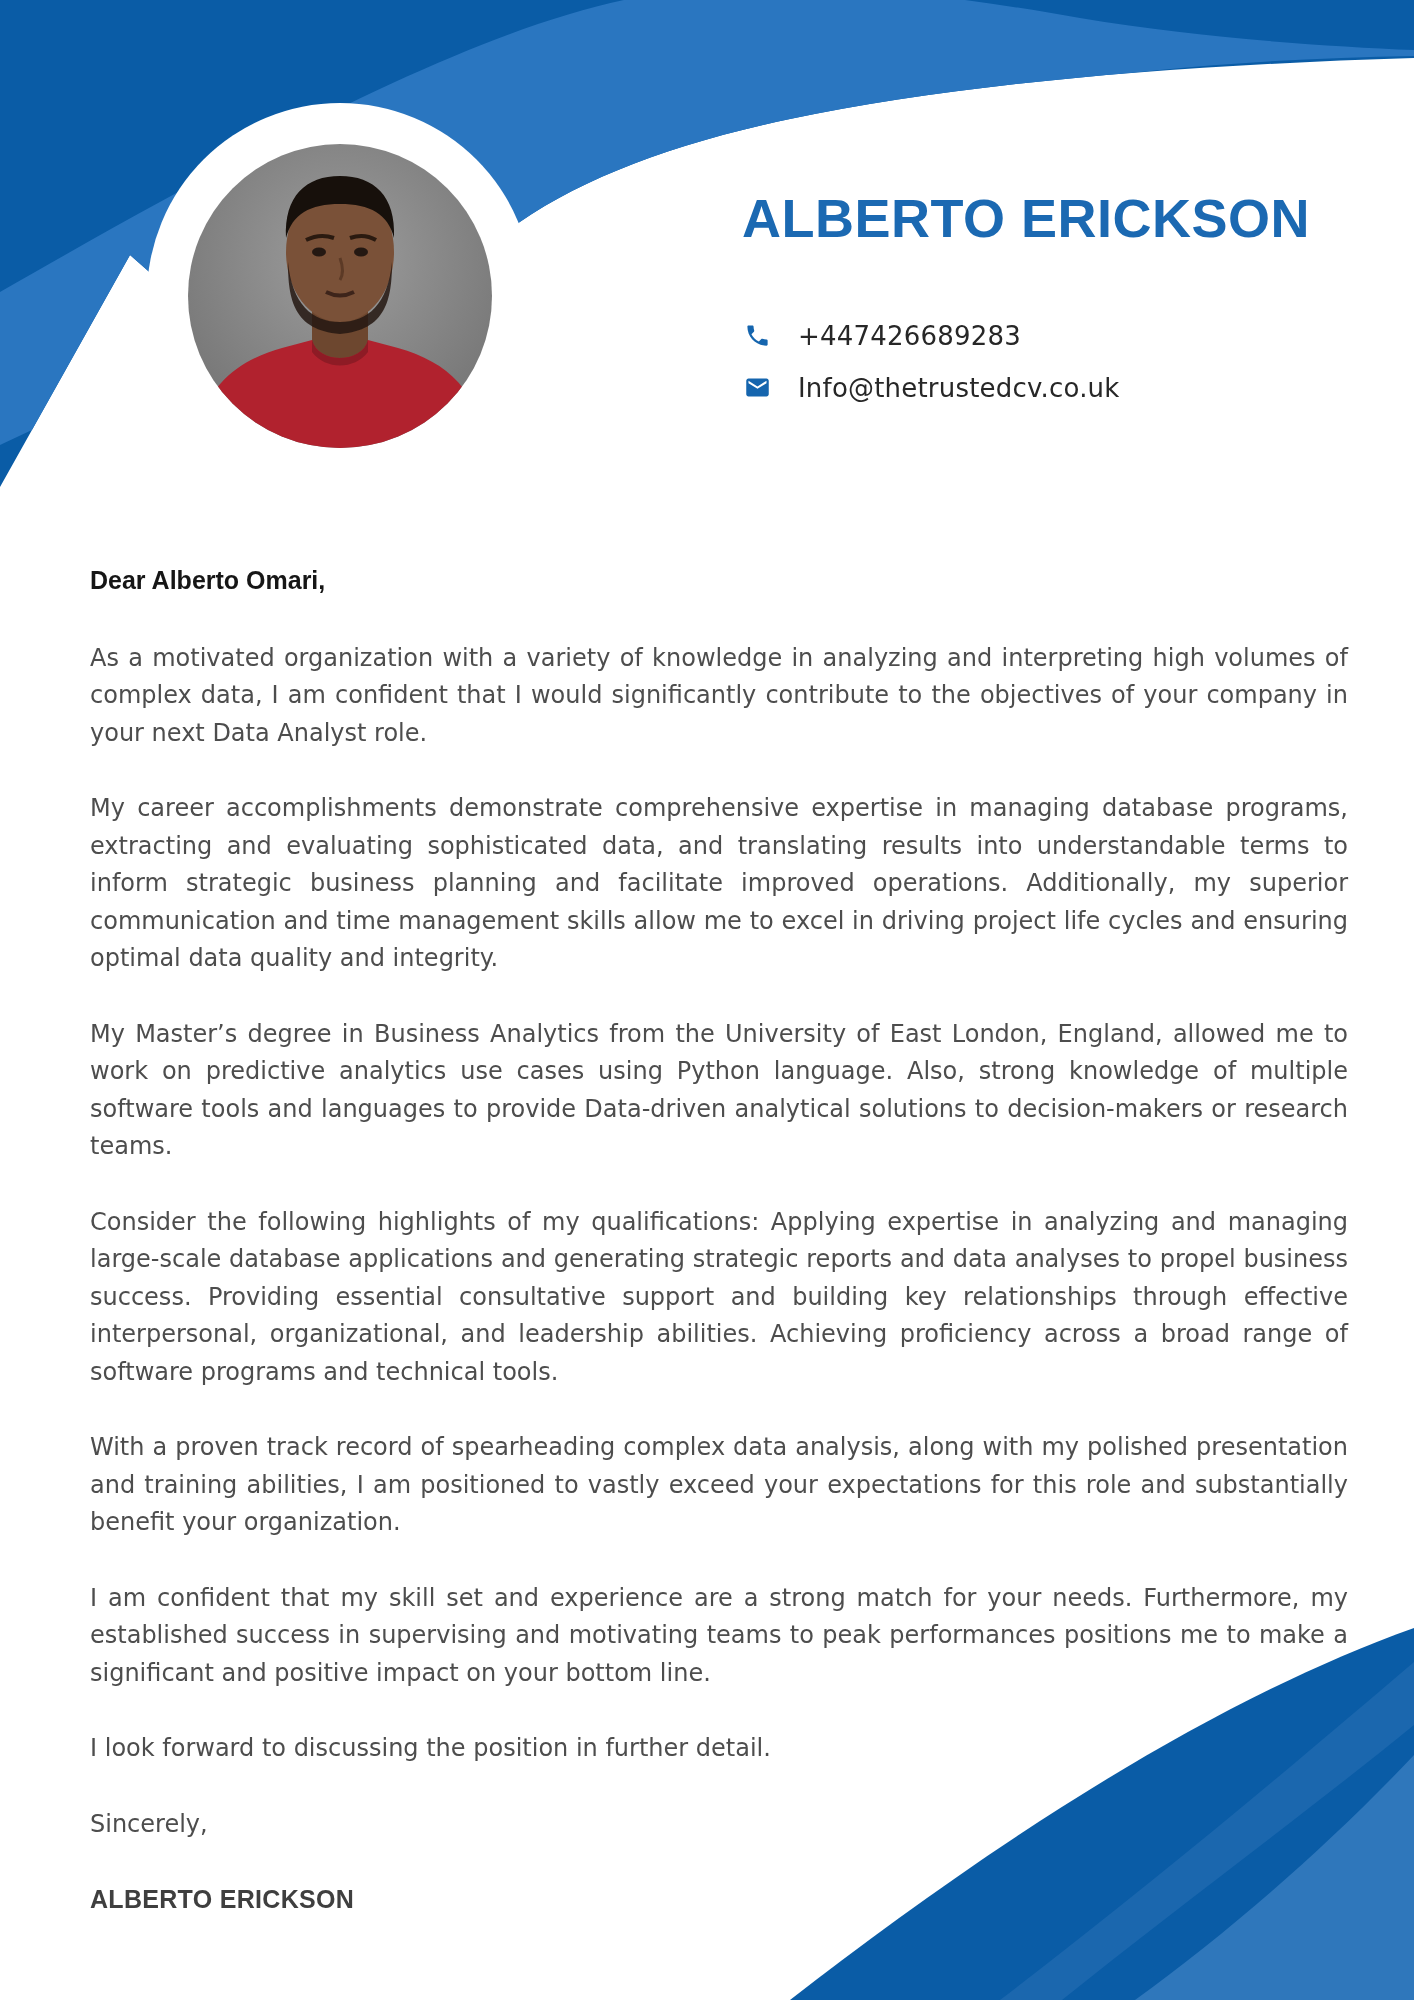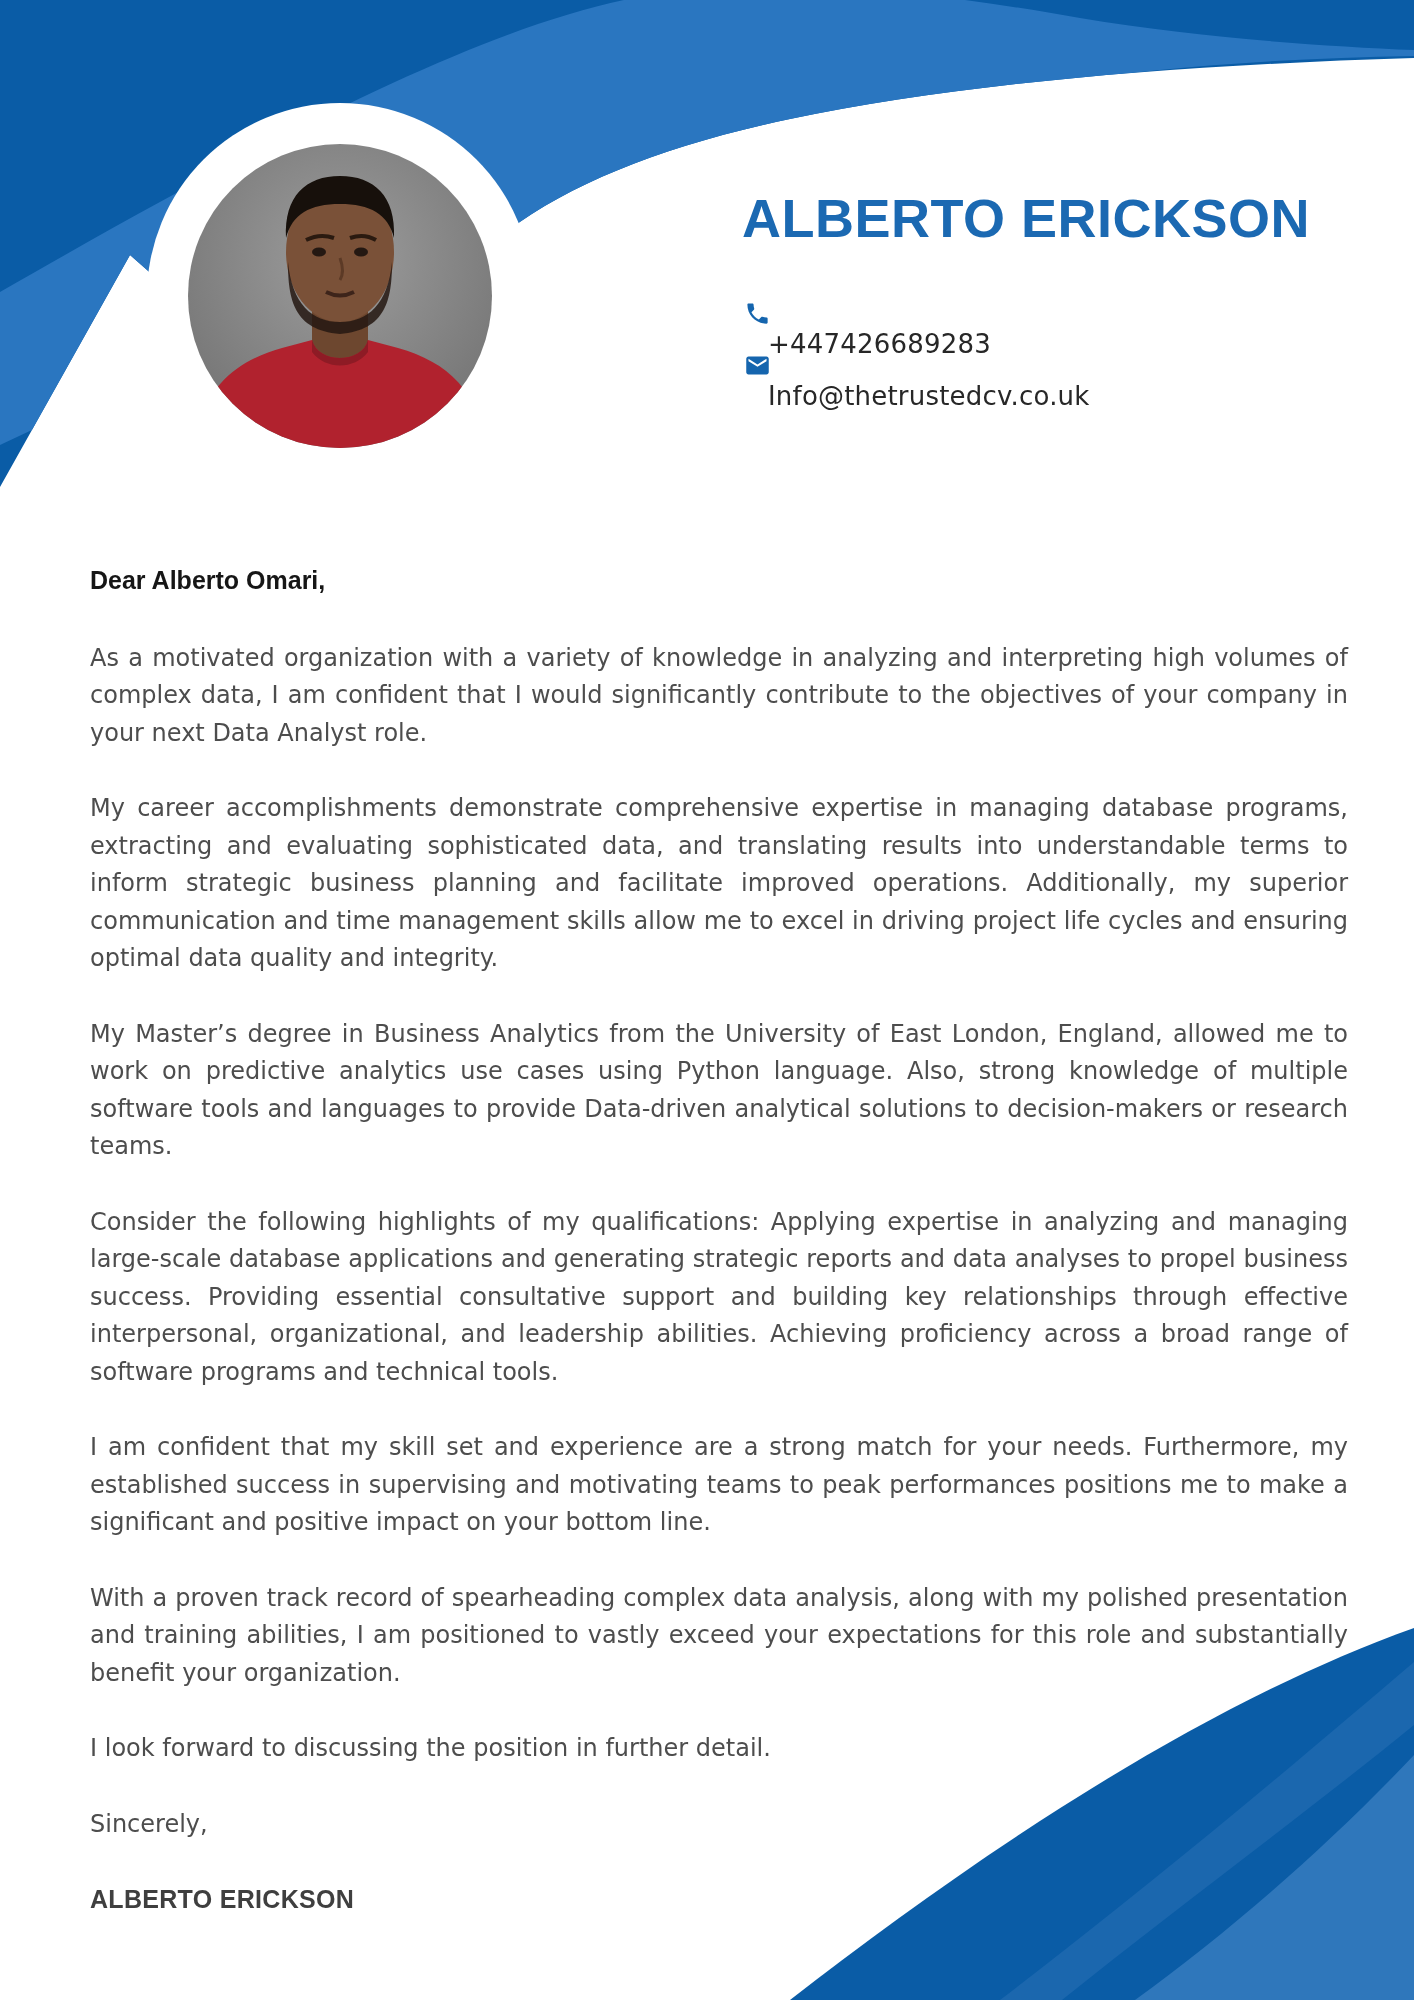--- a/index.html
+++ b/index.html
@@ -12,21 +12,21 @@
   .hero-svg{position:absolute;top:0;left:0;display:block;}
   .footer-svg{position:absolute;left:0;bottom:0;display:block;}
   
   .header-right{position:absolute;left:742px;top:190px;width:620px;}
   .candidate-name{
     font-family:"Liberation Sans","DejaVu Sans",sans-serif;
     font-size:54px;font-weight:900;letter-spacing:.5px;
     color:#1b69b2;white-space:nowrap;line-height:1.05;
   }
   .contact-list{margin-top:52px;}
-  .contact-row{display:flex;align-items:flex-start;height:52px;flex-direction:column;}
+  .contact-row{display:flex;align-items:flex-end;height:52px;}
   .contact-icon{width:30px;height:30px;flex:0 0 30px;display:flex;align-items:center;justify-content:center;}
   .contact-icon svg{width:27px;height:27px;fill:#1565ae;}
   .contact-value{
     margin-left:26px;font-size:26px;color:#272727;letter-spacing:.2px;
   }
   
   .letter{
     position:absolute;left:82px;top:0;width:1258px;
     padding-top:562px;
     color:#4d4d4d;font-size:24px;line-height:37.5px;margin-left:8px;
@@ -125,22 +125,22 @@
   </div>
 </div>
 
 <div class="letter">
   <p class="greeting">Dear Alberto Omari,</p>
 
   <p class="body-par">As a motivated organization with a variety of knowledge in analyzing and interpreting high volumes of complex data, I am confident that I would significantly contribute to the objectives of your company in your next Data Analyst role.</p>
   <p class="body-par">My career accomplishments demonstrate comprehensive expertise in managing database programs, extracting and evaluating sophisticated data, and translating results into understandable terms to inform strategic business planning and facilitate improved operations. Additionally, my superior communication and time management skills allow me to excel in driving project life cycles and ensuring optimal data quality and integrity.</p>
   <p class="body-par">My Master’s degree in Business Analytics from the University of East London, England, allowed me to work on predictive analytics use cases using Python language. Also, strong knowledge of multiple software tools and languages to provide Data-driven analytical solutions to decision-makers or research teams.</p>
   <p class="body-par">Consider the following highlights of my qualifications: Applying expertise in analyzing and managing large-scale database applications and generating strategic reports and data analyses to propel business success. Providing essential consultative support and building key relationships through effective interpersonal, organizational, and leadership abilities. Achieving proficiency across a broad range of software programs and technical tools.</p>
+  <p class="body-par">With a proven track record of spearheading complex data analysis, along with my polished presentation and training abilities, I am positioned to vastly exceed your expectations for this role and substantially benefit your organization.</p>
   <p class="body-par">I am confident that my skill set and experience are a strong match for your needs. Furthermore, my established success in supervising and motivating teams to peak performances positions me to make a significant and positive impact on your bottom line.</p>
-  <p class="body-par">With a proven track record of spearheading complex data analysis, along with my polished presentation and training abilities, I am positioned to vastly exceed your expectations for this role and substantially benefit your organization.</p>
 
   <p class="lookforward">I look forward to discussing the position in further detail.</p>
   <p class="closing">Sincerely,</p>
   <p class="signature">ALBERTO ERICKSON</p>
 </div>
 
 <svg class="footer-svg" width="1414" height="400" viewBox="0 0 1414 400" aria-hidden="true">
 
   <path fill="#0a5ca6" d="M790,400 C960,268 1190,108 1414,28 L1414,400 Z"></path>
 

